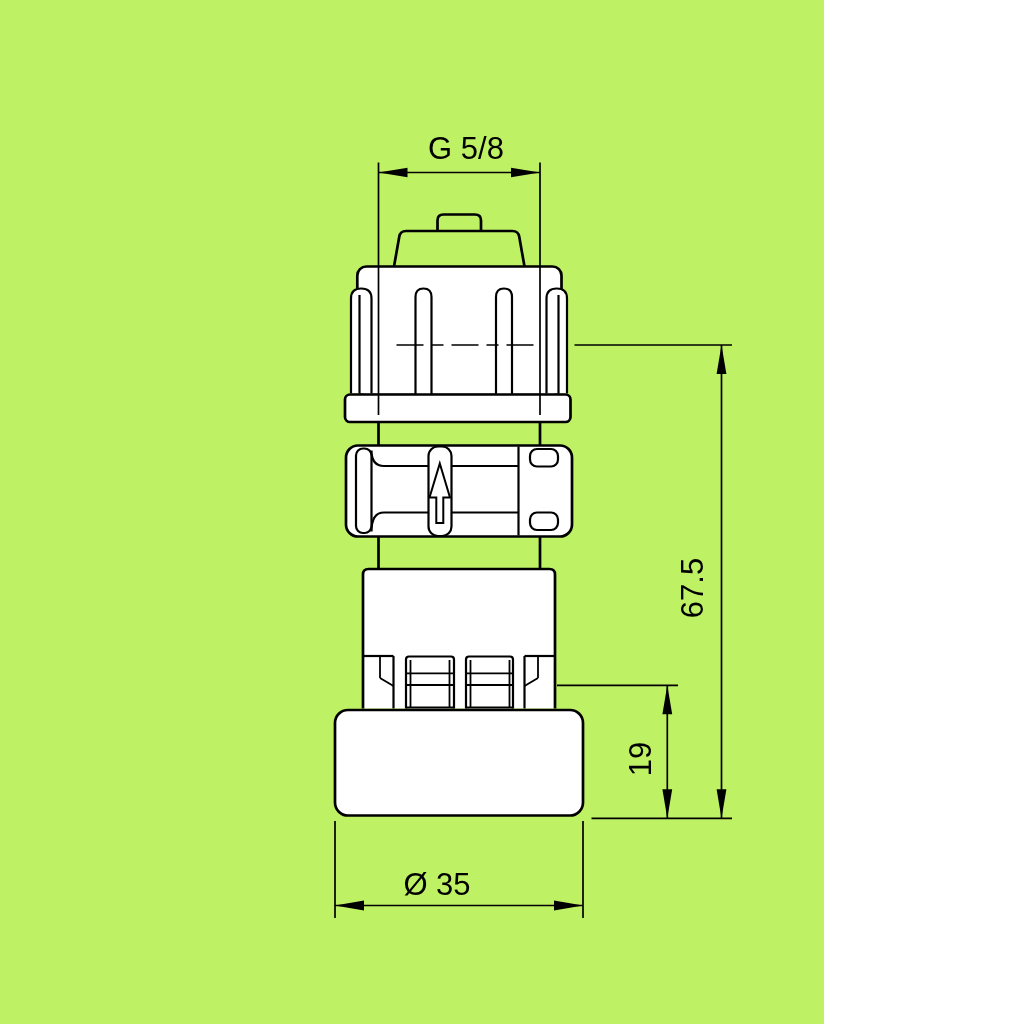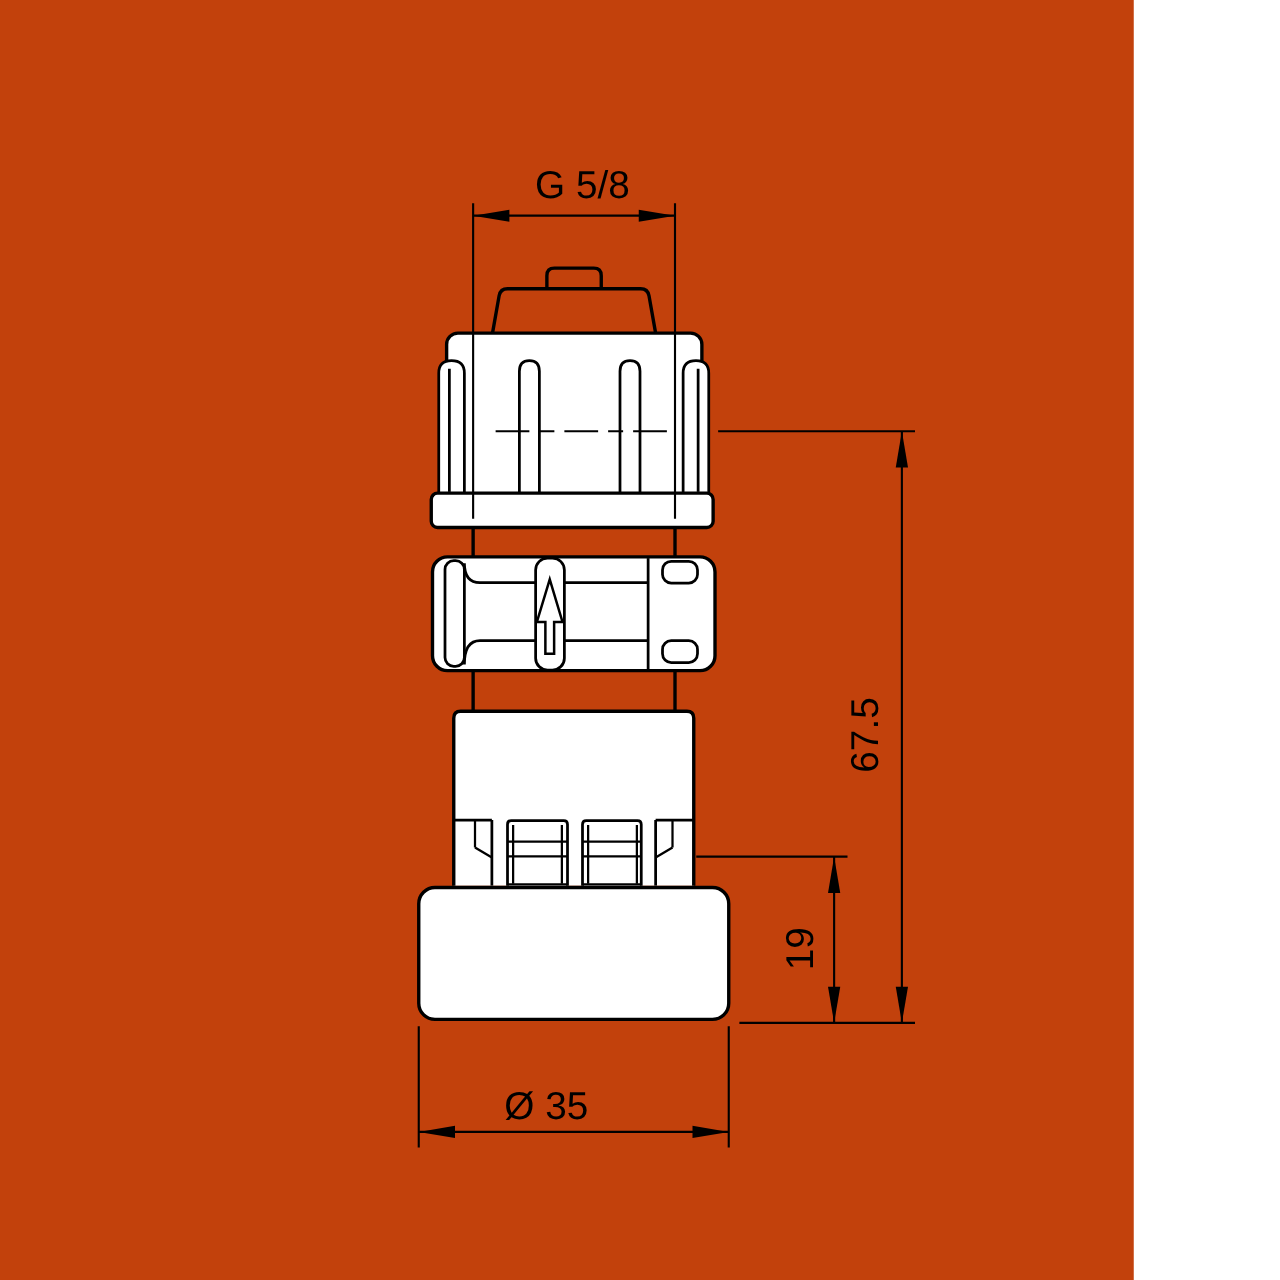--- a/index.html
+++ b/index.html
@@ -1,16 +1,16 @@
 <!DOCTYPE html>
 <html><head>
 <meta charset="utf-8">
 <style>
   html,body{margin:0;padding:0;background:#ffffff;}
-  .sheet{position:relative;width:907px;height:1024px;background:#c2410c;overflow:hidden;}
+  .sheet{position:relative;width:824px;height:1024px;background:#bef264;overflow:hidden;}
   svg{display:block;}
   text{font-family:"Liberation Sans","DejaVu Sans",sans-serif;font-size:31px;fill:#000;}
   .outline{stroke:#000;stroke-width:2.7;fill:none;}
   .outline-f{stroke:#000;stroke-width:2.7;fill:#fff;}
   .detail{stroke:#000;stroke-width:2.2;fill:none;}
   .detail-f{stroke:#000;stroke-width:2.2;fill:#fff;}
   .thin{stroke:#000;stroke-width:1.8;fill:none;}
   .dim{stroke:#000;stroke-width:1.7;fill:none;}
   .arrow{fill:#000;stroke:none;}
 </style>

